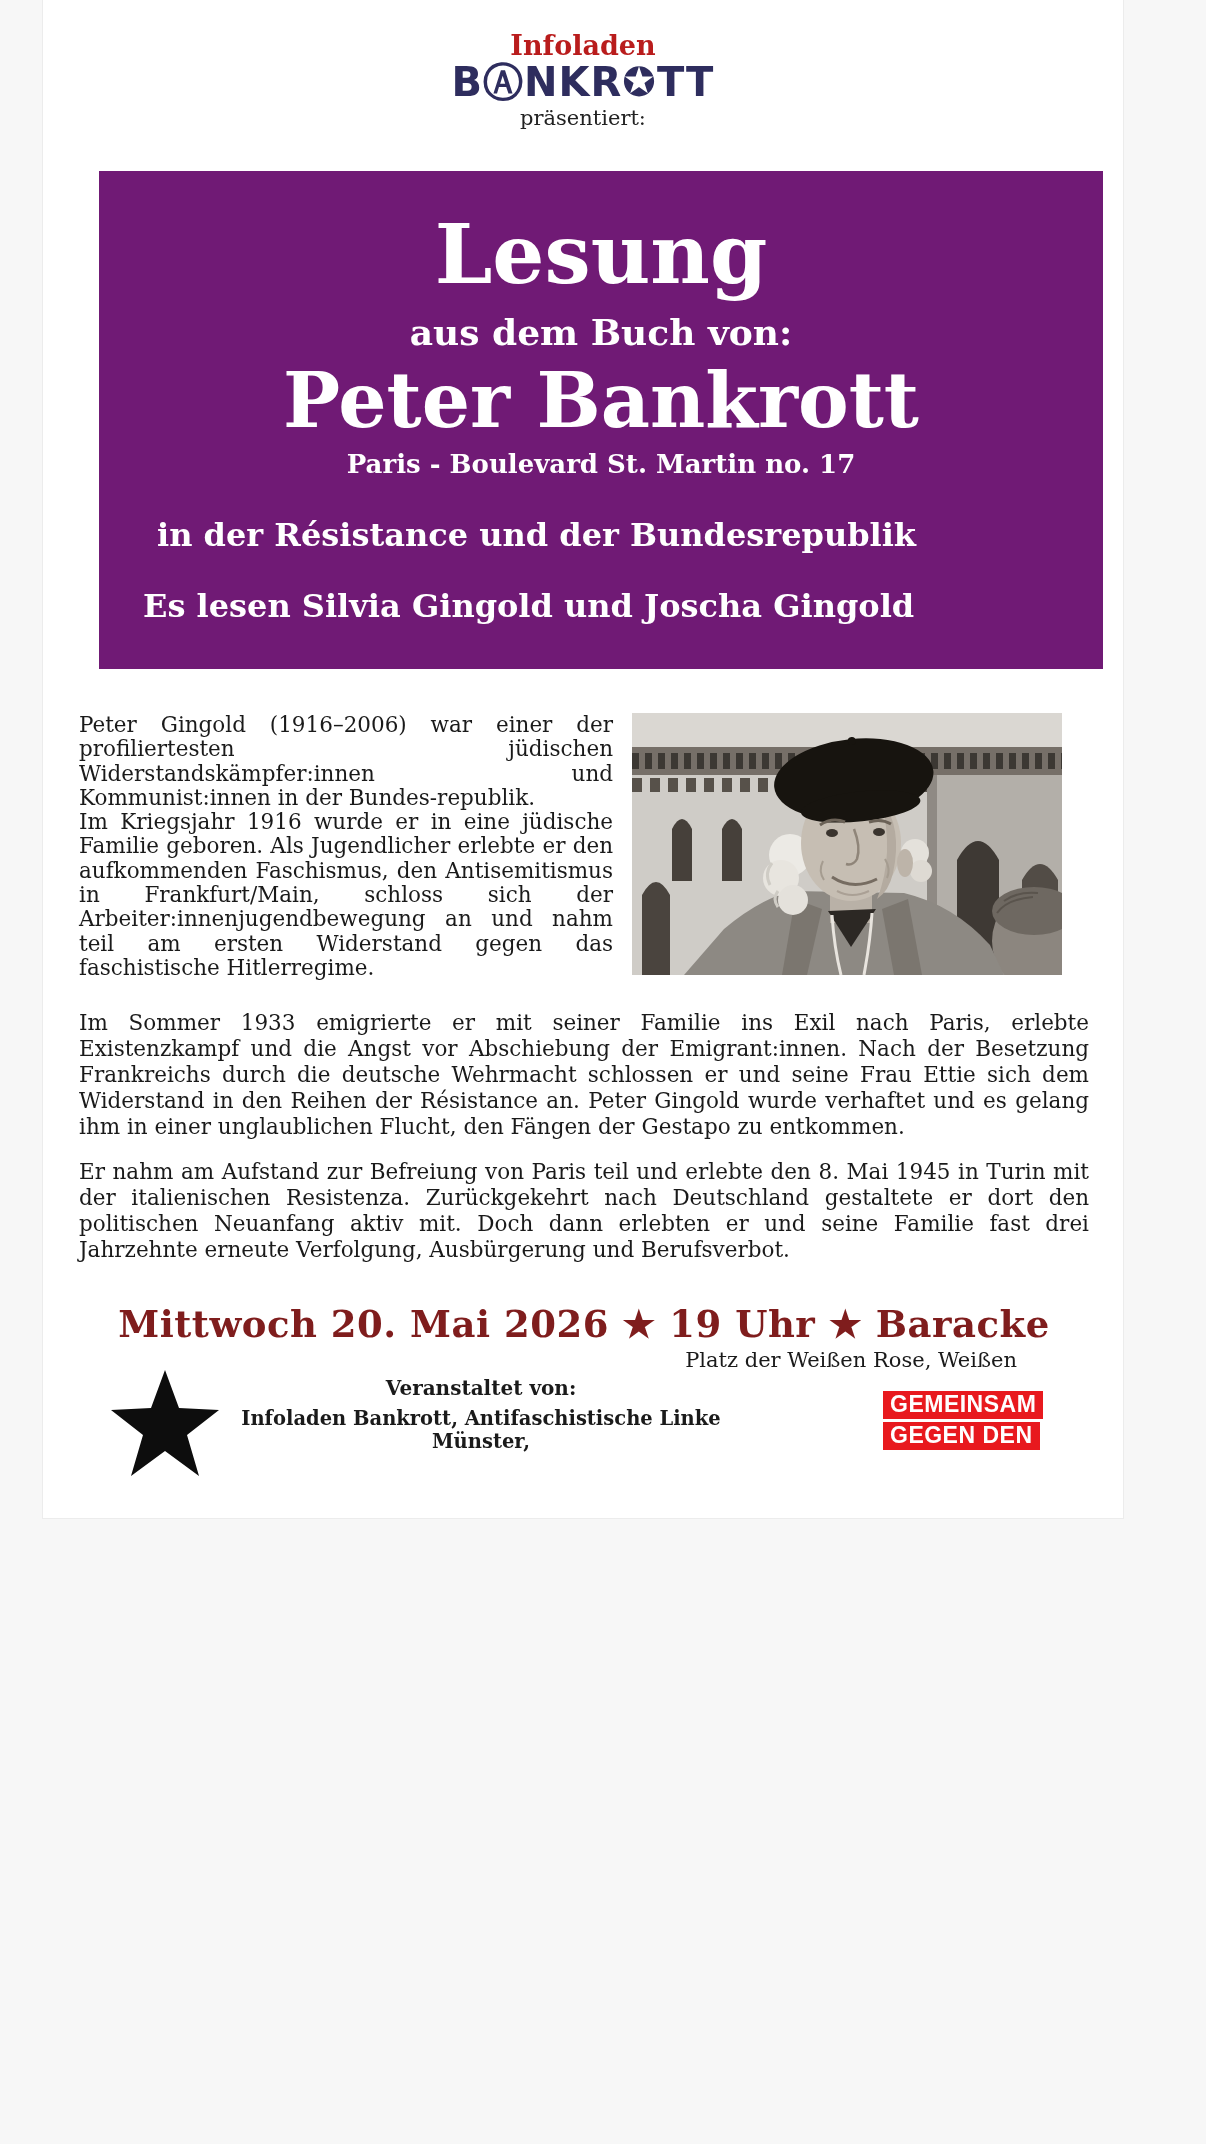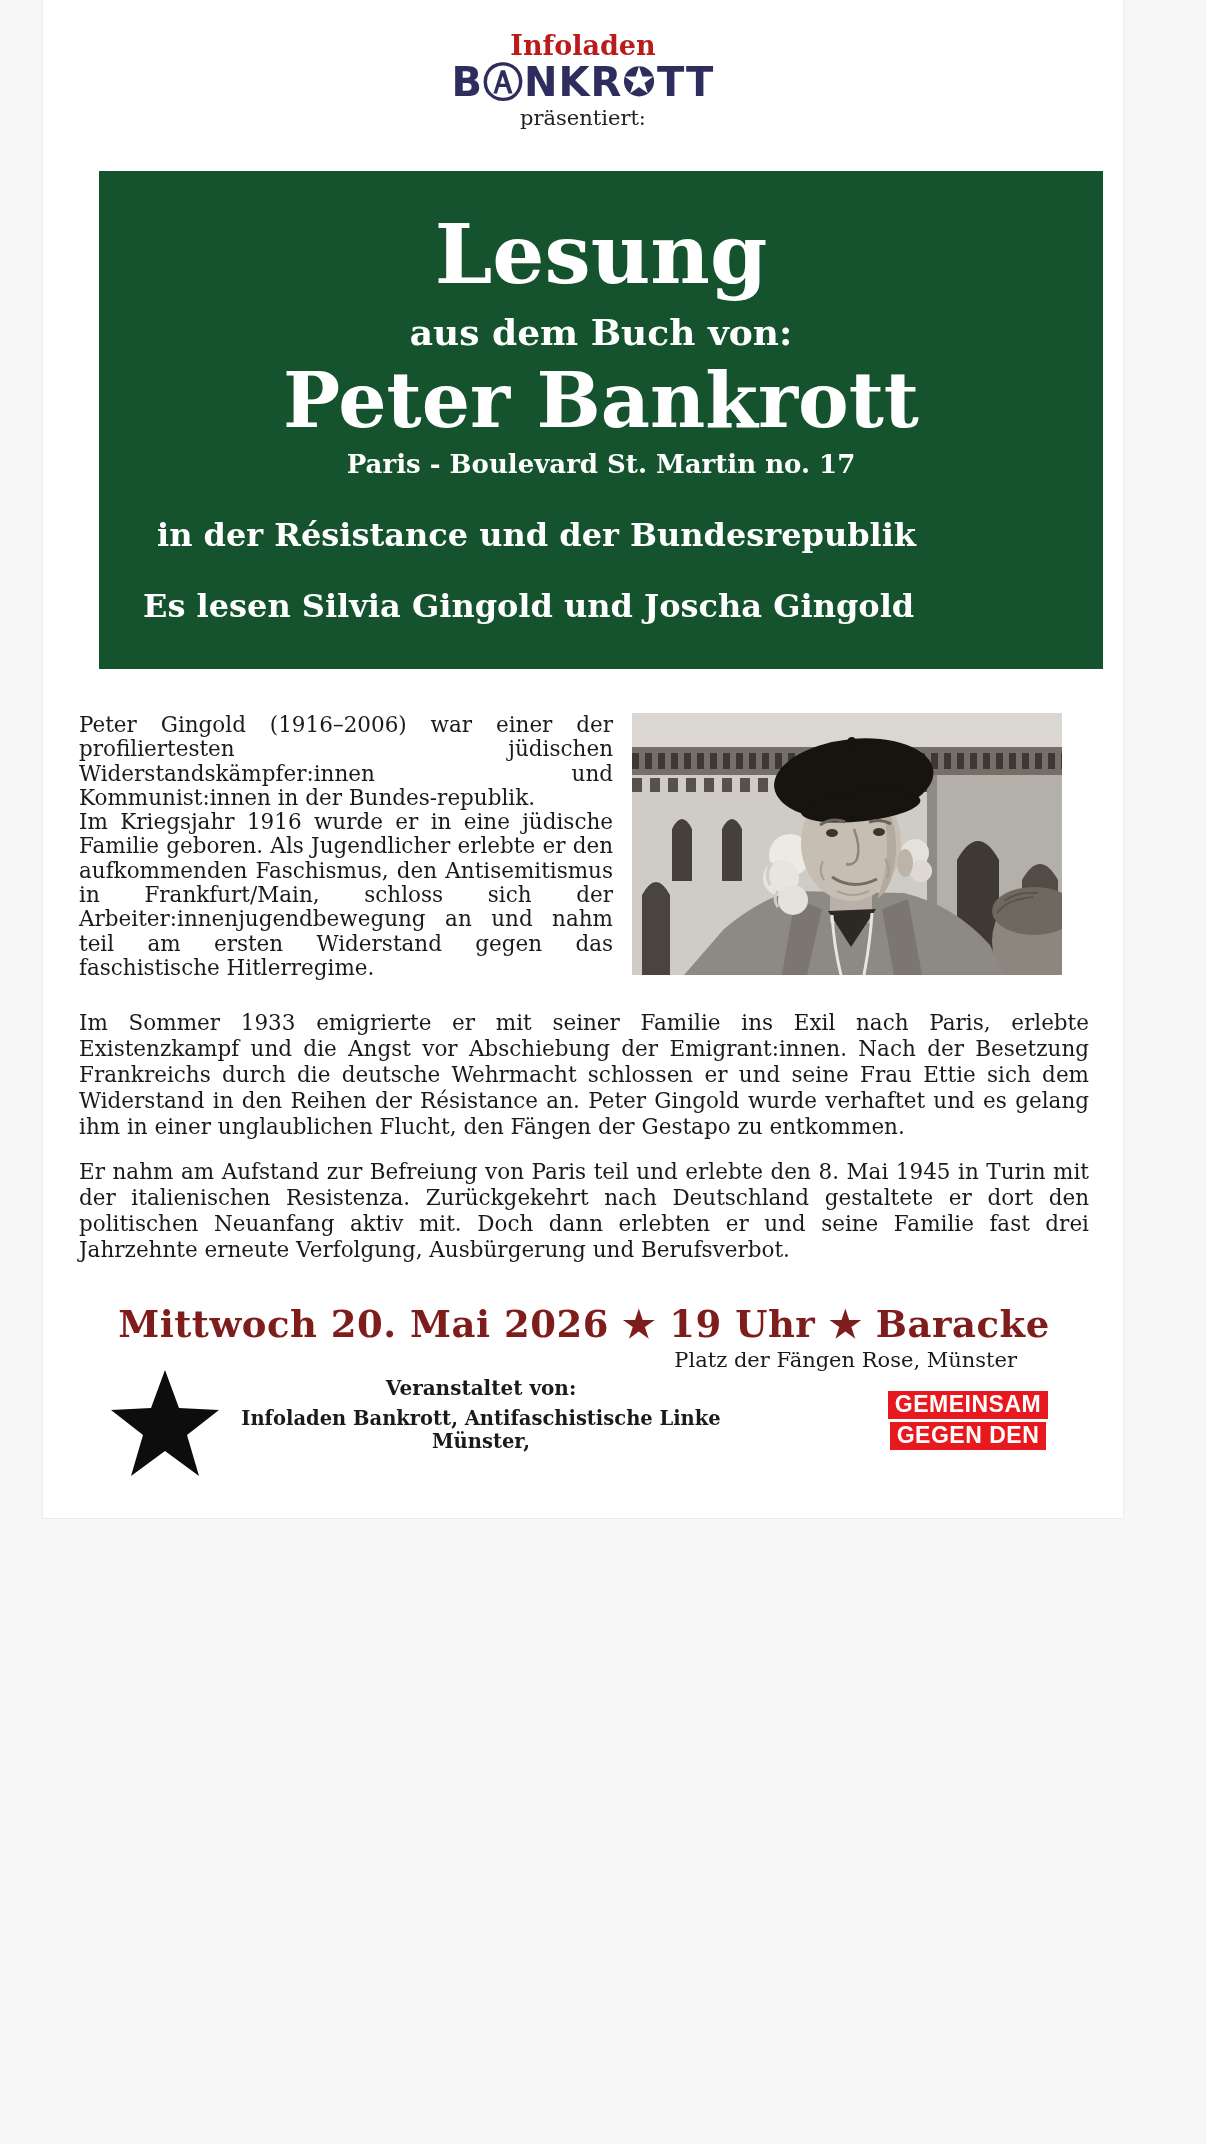--- a/index.html
+++ b/index.html
@@ -26,21 +26,21 @@
   .logo {
     font-family:"DejaVu Sans", sans-serif;
     font-weight:bold; font-size:40px; color:#2e2d5e;
     margin-top:3px; letter-spacing:1px;
   }
   .tagline { font-size:21px; margin-top:6px; color:#222; }
 
   
   .banner {
     margin:42px 20px 0 56px;
-    background:#14532d;
+    background:#701a75;
     color:#ffffff;
     padding:42px 0 44px 0;
   }
   .banner .title   { text-align:center; font-weight:bold; font-size:82px; line-height:1.0; }
   .banner .sub     { text-align:center; font-weight:bold; font-size:36px; margin-top:16px; }
   .banner .author  { text-align:center; font-weight:bold; font-size:76px; line-height:1.0; margin-top:10px; }
   .banner .address { text-align:center; font-weight:bold; font-size:26px; margin-top:10px; }
   .banner .desc    { font-weight:bold; font-size:32px; line-height:1.25; margin:36px 0 0 58px; }
   .banner .readers { font-weight:bold; font-size:32px; margin:32px 0 0 44px; }
 
@@ -67,21 +67,21 @@
     color:#7f1d1d;
   }
   .location-line { text-align:right; padding-right:72px; font-size:21px; margin-top:4px; }
 
   .footer { position:relative; margin-top:2px; height:130px; }
   .star { position:absolute; left:30px; top:-4px; }
   .vblock { position:absolute; left:140px; top:2px; width:524px; text-align:center; }
   .vlabel { font-weight:bold; font-size:20px; }
   .vline  { font-weight:bold; font-size:19.5px; line-height:1.2; }
   .vline.first { margin-top:7px; }
-  .badges { position:absolute; right:36px; top:14px; width:170px; text-align:center; }
+  .badges { position:absolute; right:36px; top:14px; width:170px; }
   .badge {
     display:inline-block;
     background:#E8191E; color:#ffffff;
     font-family:"Liberation Sans", sans-serif;
     font-weight:bold; font-size:23px; letter-spacing:0.5px;
     padding:1px 7px 3px 7px; margin-top:3px; line-height:1.05;
   }
 </style>
 </head>
 <body>
@@ -169,21 +169,21 @@
           <path d="M191,148 q-5,10 1,19 M253,146 q6,10 2,19" stroke="#a59c90" stroke-width="2" fill="none"></path>
           <path d="M205,178 q15,8 32,0" stroke="#aaa095" stroke-width="2" fill="none"></path>
         </svg>
       </div>
     </div>
 
     <p class="para">Im Sommer 1933 emigrierte er mit seiner Familie ins Exil nach Paris, erlebte Existenzkampf und die Angst vor Abschiebung der Emigrant:innen. Nach der Besetzung Frankreichs durch die deutsche Wehrmacht schlossen er und seine Frau Ettie sich dem Widerstand in den Reihen der Résistance an. Peter Gingold wurde verhaftet und es gelang ihm in einer unglaublichen Flucht, den Fängen der Gestapo zu entkommen.</p>
     <p class="para second">Er nahm am Aufstand zur Befreiung von Paris teil und erlebte den 8. Mai 1945 in Turin mit der italienischen Resistenza. Zurückgekehrt nach Deutschland gestaltete er dort den politischen Neuanfang aktiv mit. Doch dann erlebten er und seine Familie fast drei Jahrzehnte erneute Verfolgung, Ausbürgerung und Berufsverbot.</p>
 
     <div class="date-line">Mittwoch 20. Mai 2026 ★ 19 Uhr ★ Baracke</div>
-    <div class="location-line">Platz der Fängen Rose, Münster</div>
+    <div class="location-line">Platz der Weißen Rose, Weißen</div>
 
     <div class="footer">
       <svg class="star" width="112" height="110" viewBox="0 0 112 110" xmlns="http://www.w3.org/2000/svg">
         <polygon points="56,0 70,38 110,40 78,65 90,106 56,81 22,106 34,65 2,40 42,38" fill="#0d0d0d"></polygon>
       </svg>
       <div class="vblock">
         <div class="vlabel">Veranstaltet von:</div>
         <div class="vline first">Infoladen Bankrott, Antifaschistische Linke Münster,</div>
 
       </div>

